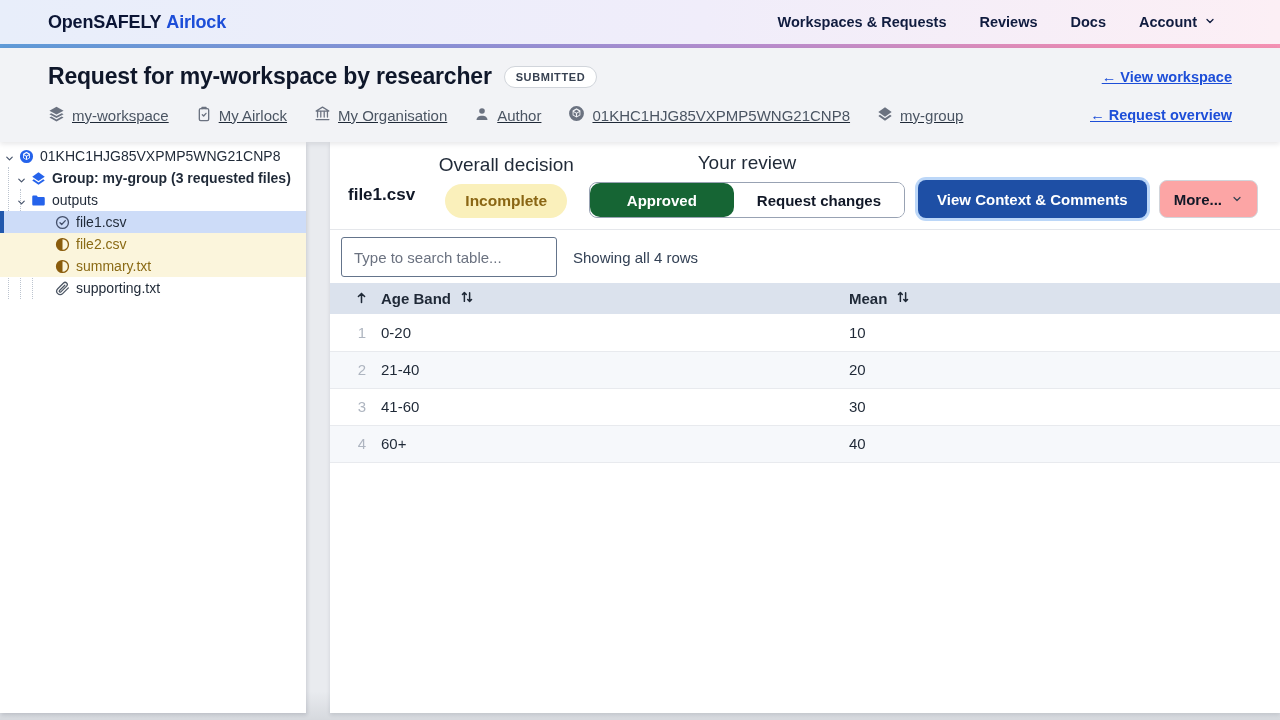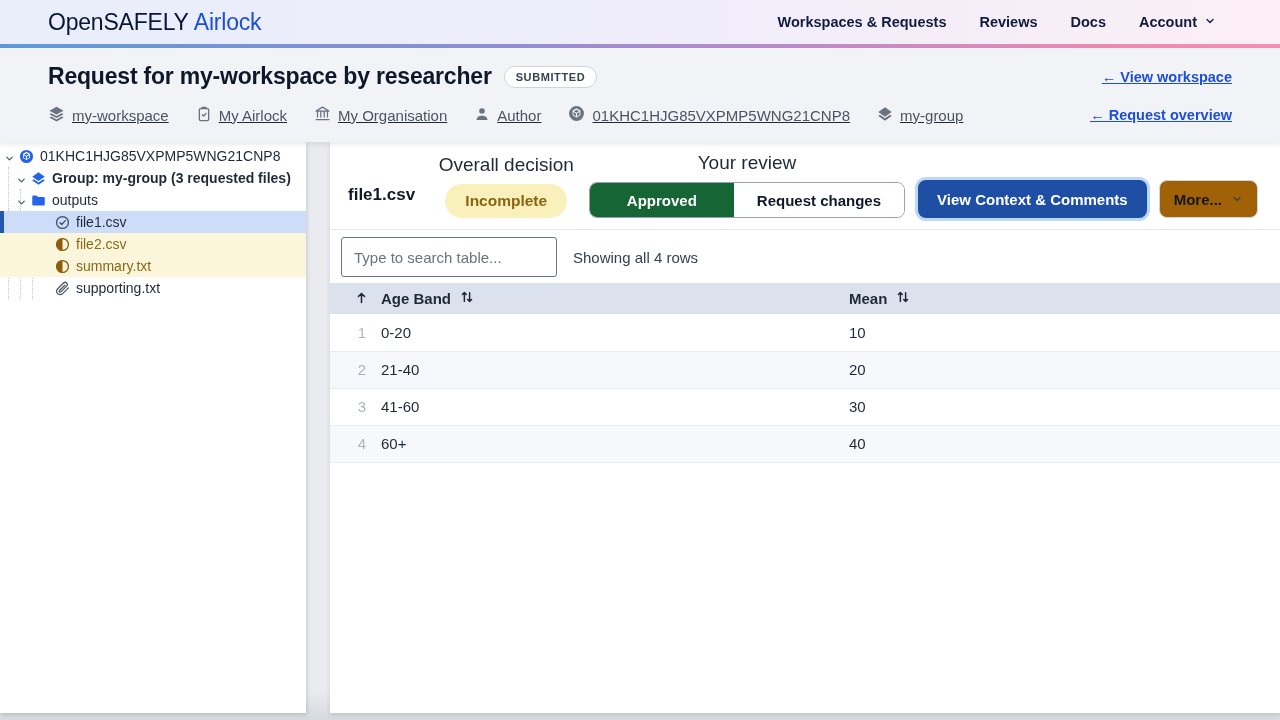--- a/index.html
+++ b/index.html
@@ -9,21 +9,21 @@
     background: linear-gradient(180deg, #e9ebef 0%, #e9ebef 96%, #d6d9de 100%);
     color:#1f2937;
   }
 
   
   .topbar {
     height:44px; display:flex; align-items:center;
     padding:0 64px 0 48px;
     background: linear-gradient(90deg, #e8eefa 0%, #f0edfa 55%, #fceff5 100%);
   }
-  .brand { font-size:23px; font-weight:400; letter-spacing:-0.2px; cursor:pointer; }
+  .brand { font-size:18px; font-weight:700; letter-spacing:-0.2px; cursor:pointer; }
   .brand-a { color:#0b1535; }
   .brand-b { color:#1d4ed8; margin-left:5px; }
   .nav-links { margin-left:auto; display:flex; align-items:center; gap:33px; }
   .nav-link { font-size:14.5px; font-weight:700; color:#101c3f; text-decoration:none; cursor:pointer; display:flex; align-items:center; gap:7px; }
   .gradient-bar {
     height:4px;
     background: linear-gradient(90deg, #5f9bd8 0%, #8b90d5 35%, #b98ccc 60%, #ef8cb1 88%, #f492b4 100%);
   }
 
   
@@ -76,30 +76,30 @@
   .hblock { text-align:center; }
   .decision-block { margin-left:auto; }
   .block-label { font-size:19px; color:#1f2937; margin-bottom:8px; }
   .pill-incomplete {
     display:inline-block; background:#faf0bb; color:#8a6614;
     font-size:15.5px; font-weight:600; padding:8px 20px; border-radius:999px;text-align:center;
   }
   .review-block { margin-left:15px; }
   .segmented { display:flex; height:36px; border:1px solid #98a2b3; border-radius:8px; overflow:hidden; background:#fff; }
   .seg { border:none; height:100%; font-family:inherit; font-size:15px; font-weight:600; cursor:pointer; display:flex; align-items:center; }
-  .seg-approved { background:#166534; color:#fff; padding:0 37px; }
+  .seg-approved { background:#166534; color:#fff; padding:0 37px;border-radius:10px; }
   .seg-request { background:#fff; color:#111827; padding:0 23px; }
   .btn-primary {
     margin-left:13px; height:38px; padding:0 19px; border:none; border-radius:8px;
     background:#1e4fa5; color:#fff; font-family:inherit; font-size:15px; font-weight:600;
     cursor:pointer; box-shadow:0 0 0 3px #bcd7f8;
   }
   .btn-more {
     margin-left:12px; height:38px; padding:0 14px; border:1px solid #d1d5db; border-radius:8px;
-    background:#a16207; color:#111827; font-family:inherit; font-size:15px; font-weight:600;
+    background:#fca5a5; color:#111827; font-family:inherit; font-size:15px; font-weight:600;
     cursor:pointer; display:flex; align-items:center; gap:9px;
   }
   .btn-more svg { color:#374151; }
 
   
   .search-row { display:flex; align-items:center; padding:7px 0 6px 11px; }
   .search-input {
     width:216px; height:40px; border:1px solid #64748b; border-radius:3px;
     padding:0 12px; font-family:inherit; font-size:15px; color:#111827; background:#fff;
   }

